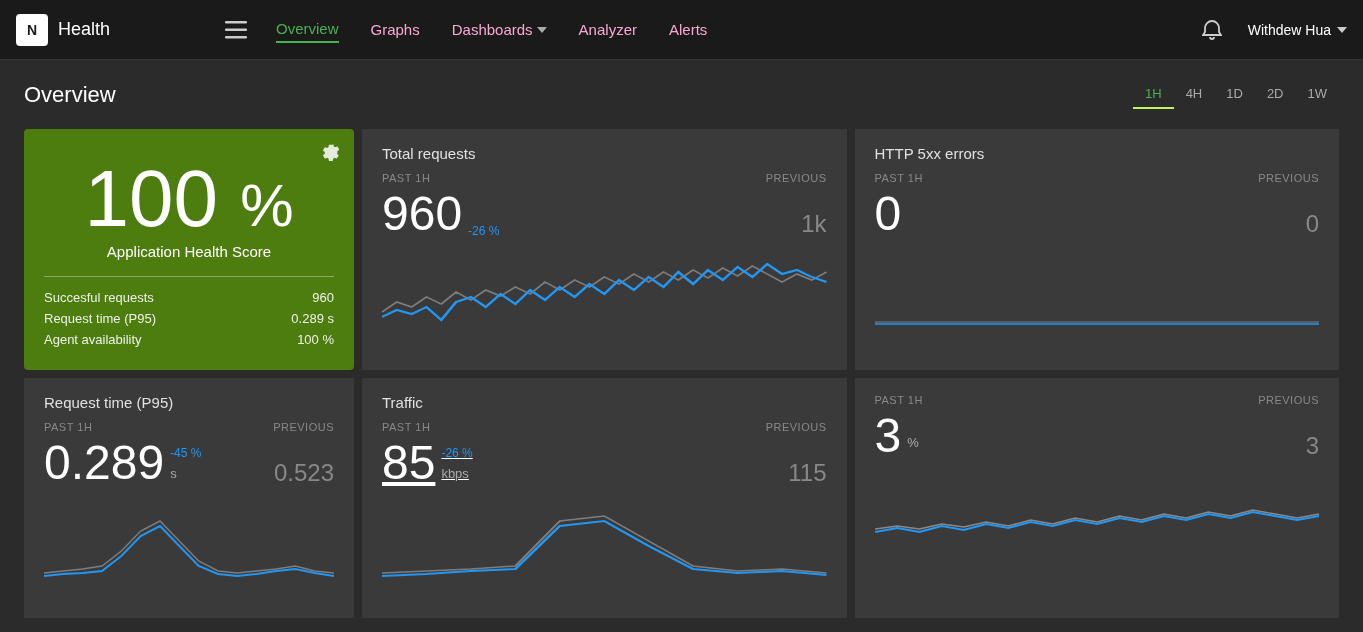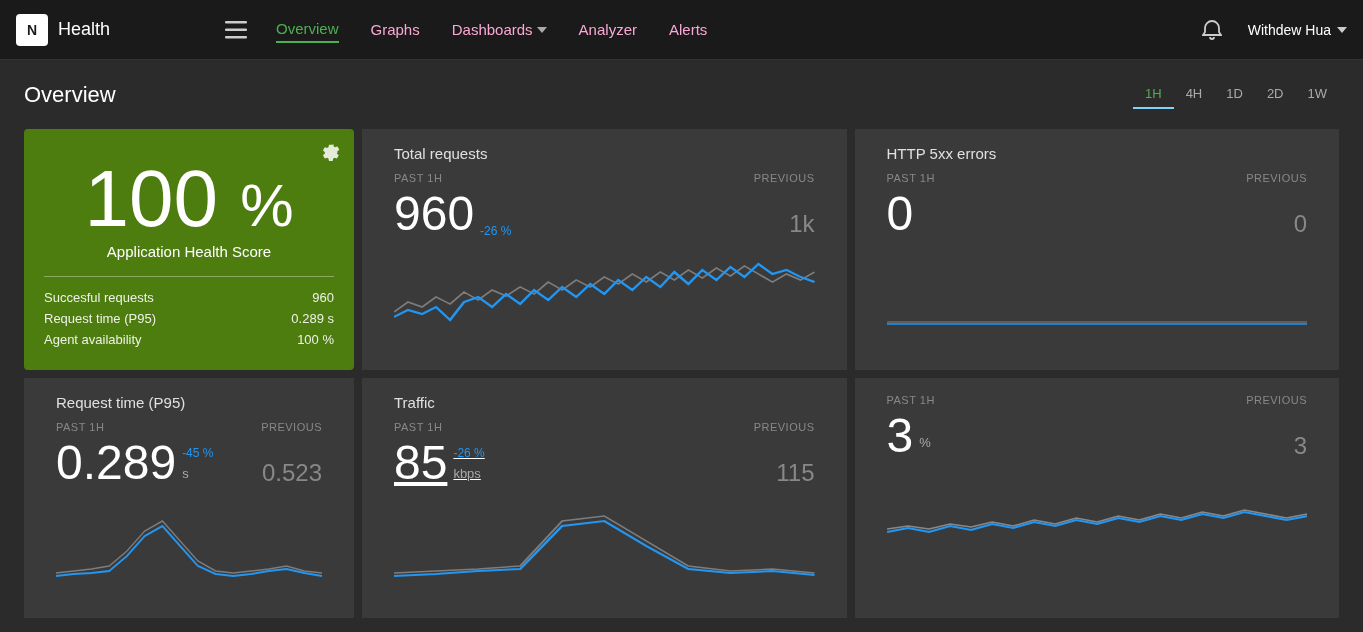--- a/index.html
+++ b/index.html
@@ -89,21 +89,21 @@
       background: transparent;
       border: none;
       color: #aaa;
       font-size: 13px;
       padding: 6px 12px;
       cursor: pointer;
       border-bottom: 2px solid transparent;
     }
     .time-btn.active {
       color: #4caf50;
-      border-bottom: 2px solid #7dd3fc;
+      border-bottom: 2px solid #bef264;
     }
 
     
     .health-card {
       background: #4d7c0f;
       border-radius: 4px;
       padding: 20px;
       grid-row: 1;
       grid-column: 1;
       position: relative;
@@ -136,21 +136,21 @@
       display: flex;
       justify-content: space-between;
       padding: 3px 0;
       color: rgba(255,255,255,0.9);
     }
 
     
     .metric-card {
       background: #3a3a3a;
       border-radius: 0;
-      padding: 16px 32px;
+      padding: 16px 20px;
       min-height: 240px;
       display: flex;
       flex-direction: column;
     }
     .metric-title {
       font-size: 15px;
       color: #e0e0e0;
       font-weight: 400;
       margin-bottom: 10px;
     }

